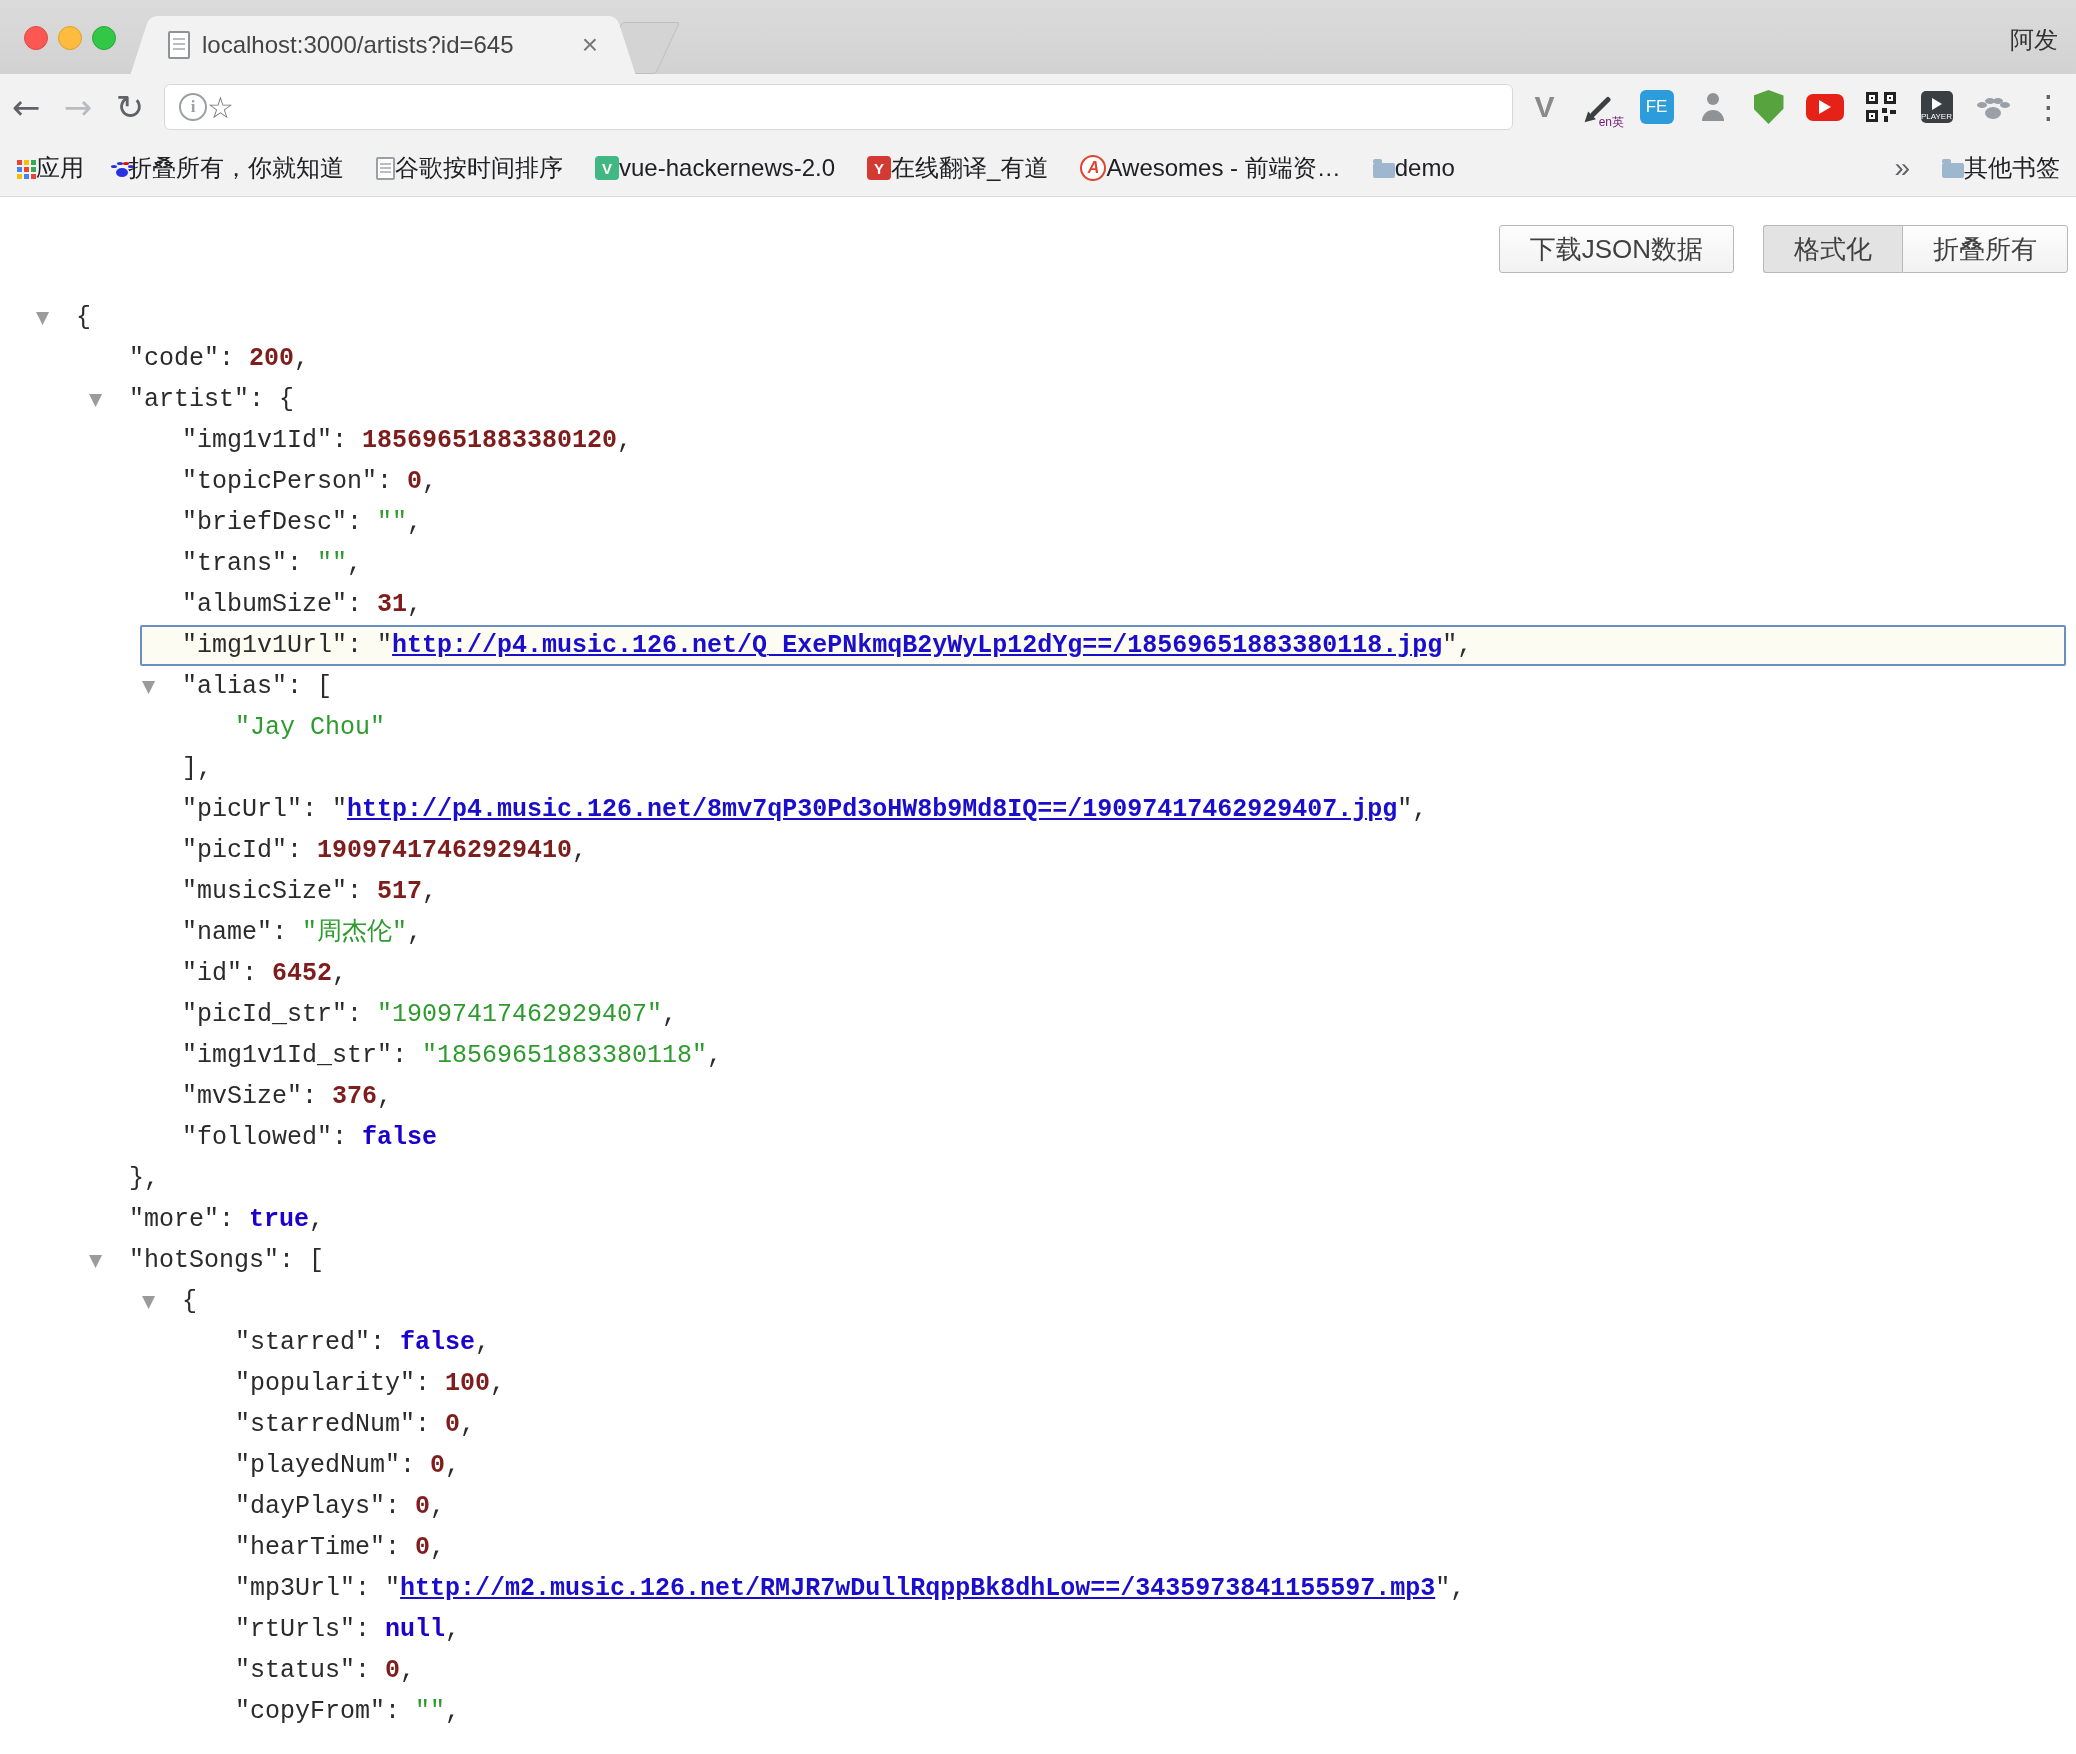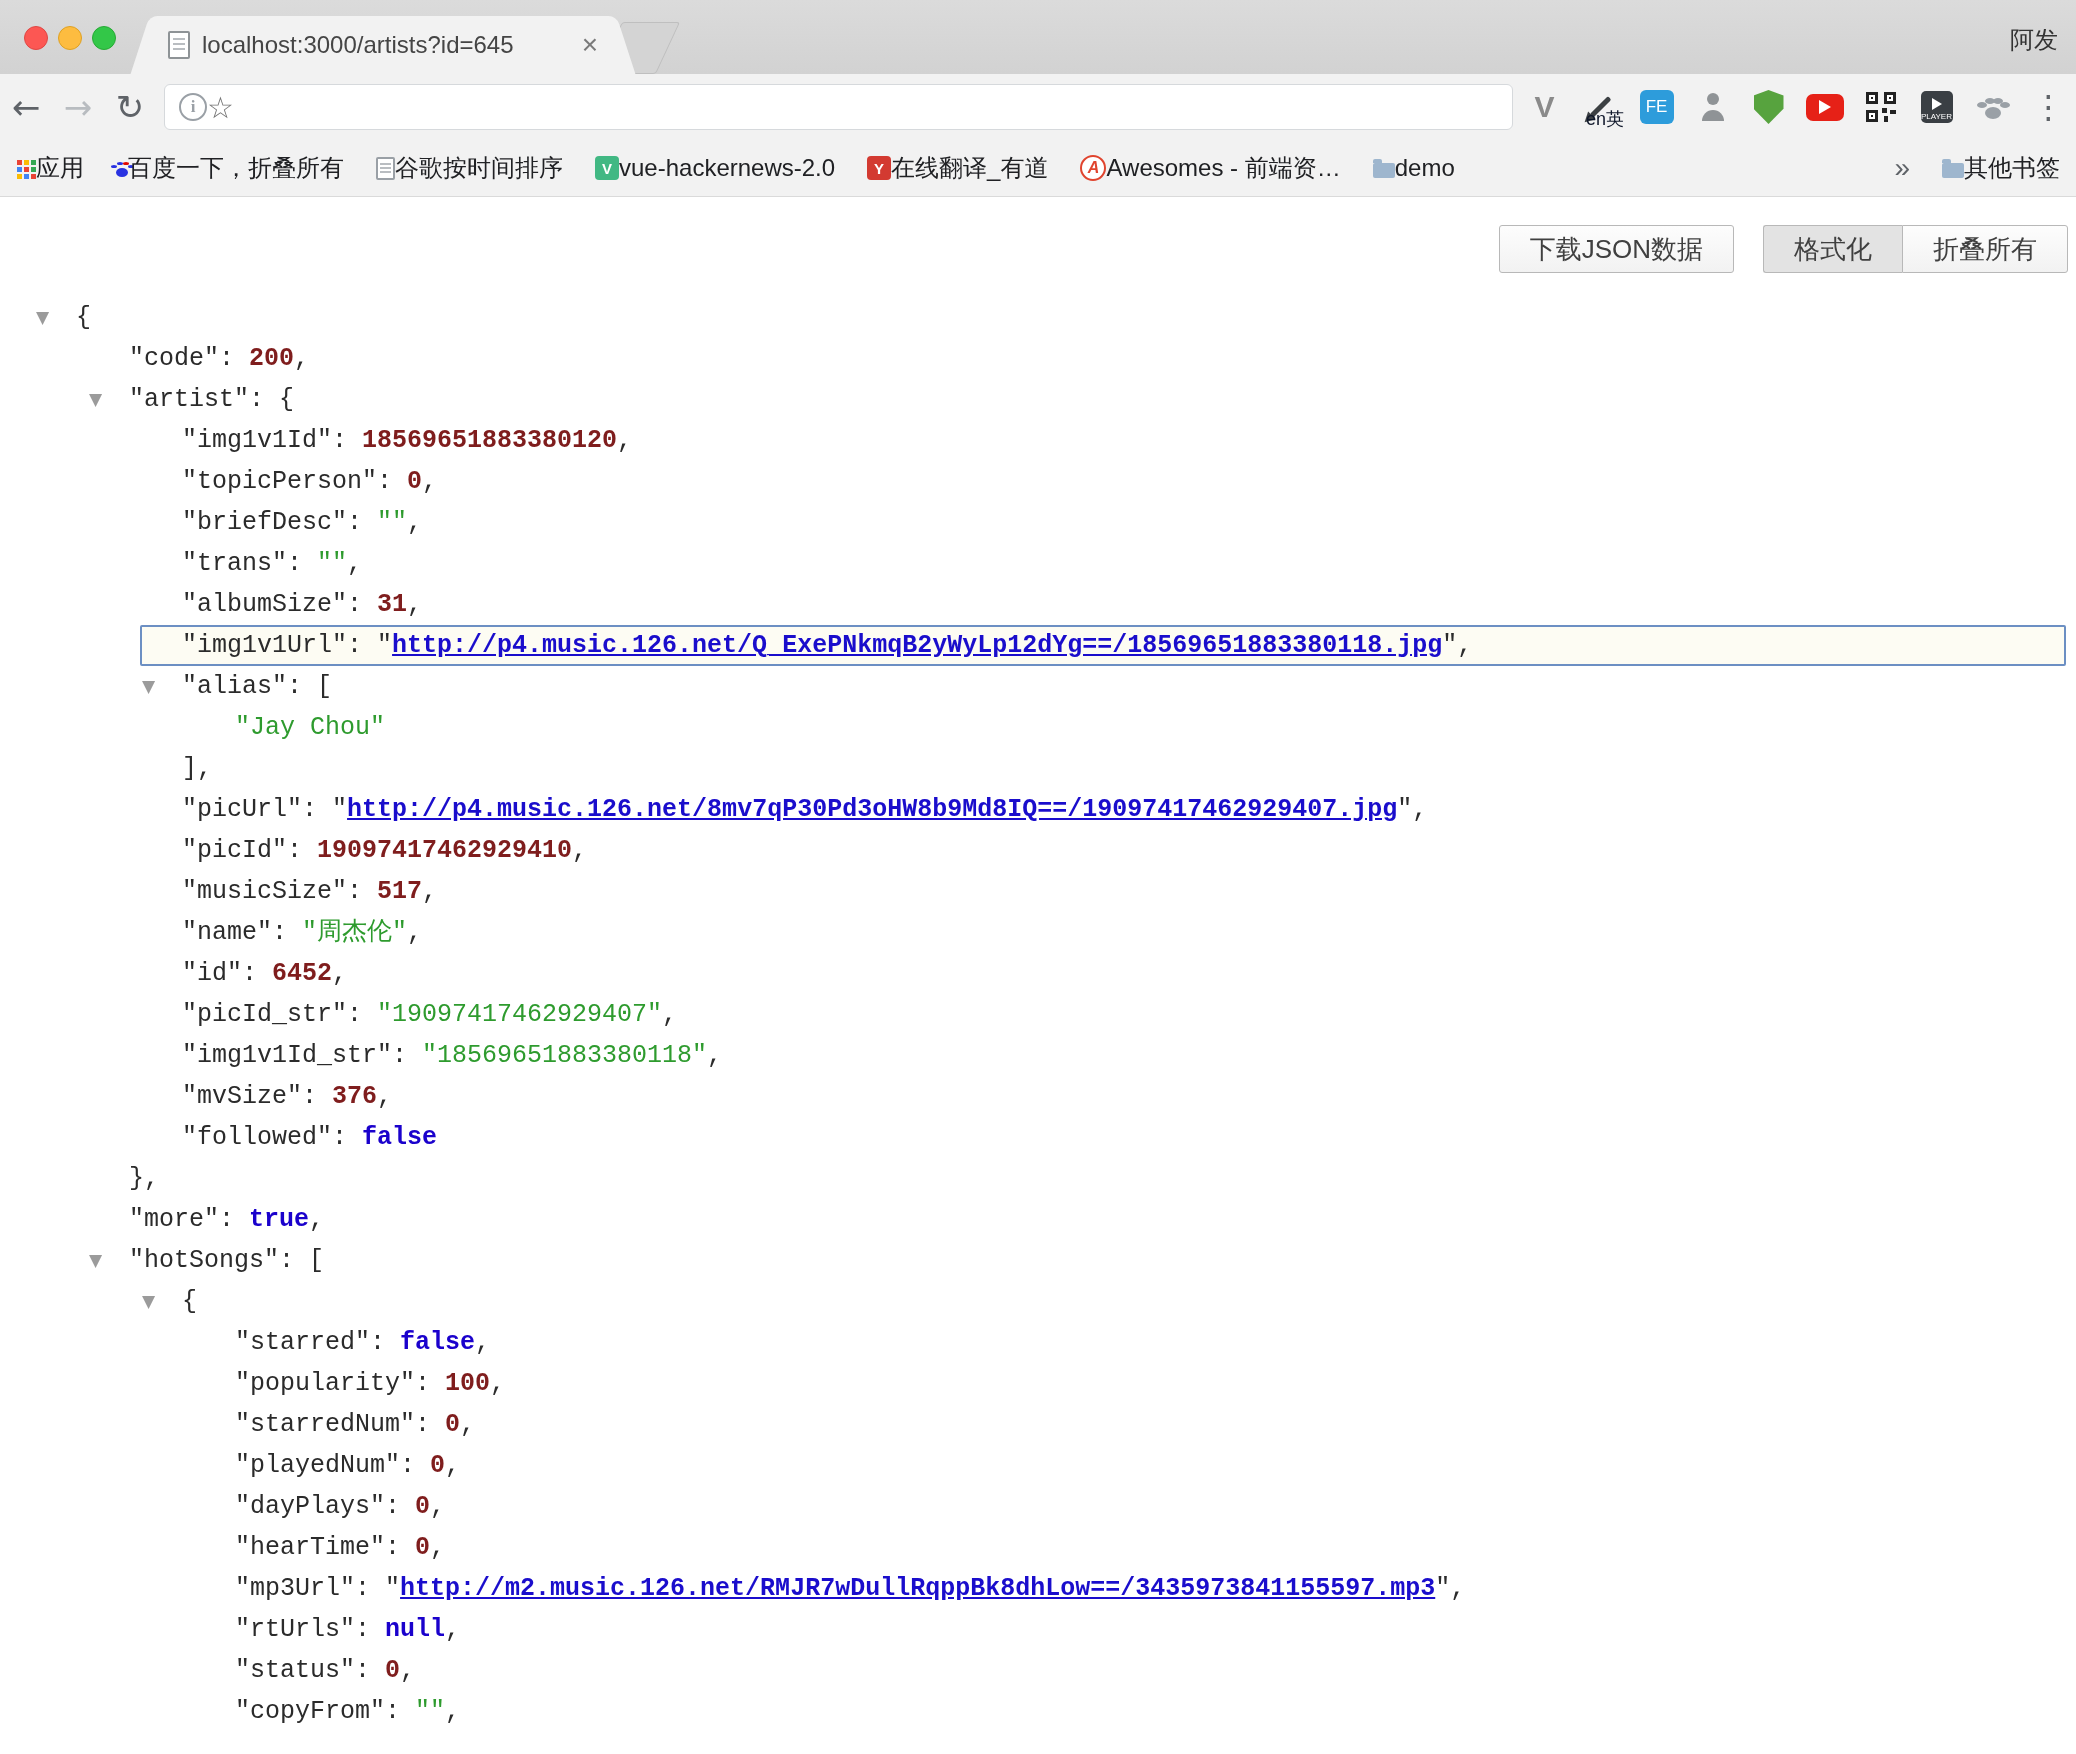--- a/index.html
+++ b/index.html
@@ -49,21 +49,21 @@
               overflow:hidden; }
   .star-ic { font-size:30px; color:#757575; font-family:"DejaVu Sans",sans-serif; cursor:pointer; }
   .extrow { display:flex; align-items:center; gap:13px; margin-right:6px; flex:0 0 auto; }
   .ext { width:43px; height:48px; display:flex; align-items:center; justify-content:center;
          position:relative; cursor:pointer; }
   .vimium-v { font-size:30px; font-weight:bold; color:#8A8A8A; }
   .pen { width:5px; height:26px; background:#3C4043; border-radius:2px;
          transform:rotate(45deg); position:relative; }
   .pen::after { content:""; position:absolute; left:-3px; bottom:-9px; border-left:5px solid transparent;
          border-right:6px solid transparent; border-top:10px solid #3C4043; }
-  .pen-badge { position:absolute; right:-2px; bottom:0; font-size:18px; color:#0f172a; }
+  .pen-badge { position:absolute; right:-2px; bottom:0; font-size:12px; color:#701a75; }
   .fe-sq { width:34px; height:34px; background:#2D9CDB; border-radius:6px; color:#fff;
            font-size:17px; font-weight:normal; display:flex; align-items:center; justify-content:center; }
   .person { position:relative; width:28px; height:28px; }
   .person::before { content:""; position:absolute; left:8px; top:0; width:12px; height:12px;
            border-radius:50%; background:#8F9396; }
   .person::after { content:""; position:absolute; left:3px; bottom:0; width:22px; height:11px;
            border-radius:11px 11px 0 0; background:#8F9396; }
   .shield { width:30px; height:34px; background:#57A33E;
             clip-path:polygon(50% 0,100% 16%,100% 55%,50% 100%,0 55%,0 16%); }
   .yt { width:38px; height:27px; background:#E62117; border-radius:7px; display:flex;
@@ -204,21 +204,21 @@
     </div>
   </div>
 
   <div class="bookbar">
     <span class="bm">
         <span class="apps-grid"></span>
         <span>应用</span>
       </span>
     <span class="bm">
         <span class="paw-b"></span>
-        <span>百度一下，折叠所有</span>
+        <span>折叠所有，你就知道</span>
       </span>
     <span class="bm">
         <span class="doc-ico"></span>
         <span>谷歌按时间排序</span>
       </span>
     <span class="bm">
         <span class="sq-ico vue-sq">V</span>
         <span>vue-hackernews-2.0</span>
       </span>
     <span class="bm">

